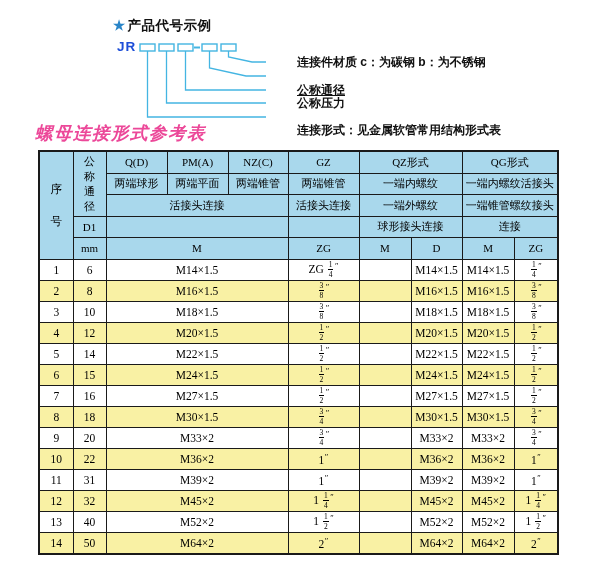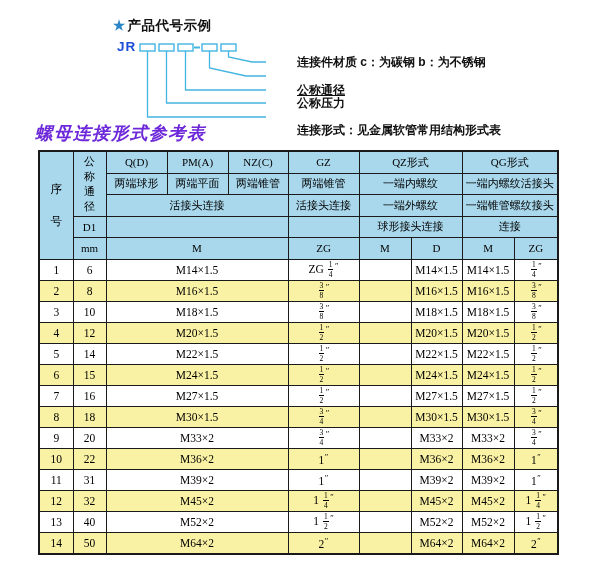--- a/index.html
+++ b/index.html
@@ -23,21 +23,21 @@
   .dg-jr{position:absolute;left:117px;top:39px;font-size:13.5px;font-weight:bold;color:#1d4ed8;letter-spacing:1px;}
   .dg-label{position:absolute;left:269px;height:14px;line-height:14px;font-size:12px;font-weight:bold;color:#111;white-space:nowrap;margin-left:28px;}
   .dg-label.l0{top:55px;}
   .dg-label.l1{top:69px;}
   .dg-label.l2{top:83px;text-decoration:underline;}
   .dg-label.l3{top:96px;}
   .dg-label.l4{top:123px;}
 
   
   .tbl-title{position:absolute;left:35px;top:121px;font-family:"Liberation Serif","DejaVu Serif",serif;
-             font-size:17.5px;font-weight:bold;font-style:italic;color:#6d28d9;letter-spacing:1.5px;}
+             font-size:17.5px;font-weight:bold;font-style:italic;color:#ec4899;letter-spacing:1.5px;}
 
   
   table.ref{position:absolute;left:38px;top:150px;width:519px;border-collapse:collapse;table-layout:fixed;
             font-family:"Liberation Serif","DejaVu Serif",serif;color:#000;}
   table.ref{border:2px solid var(--border);}
   table.ref th,table.ref td{border:1px solid var(--border);text-align:center;vertical-align:middle;
             padding:0 1px;overflow:hidden;}
   table.ref th{background:var(--header-bg);font-weight:normal;font-size:11px;height:20.5px;}
   table.ref td{font-size:11.5px;height:20px;background:#ffffff;}
   table.ref tr.alt td{background:var(--row-alt-bg);}

